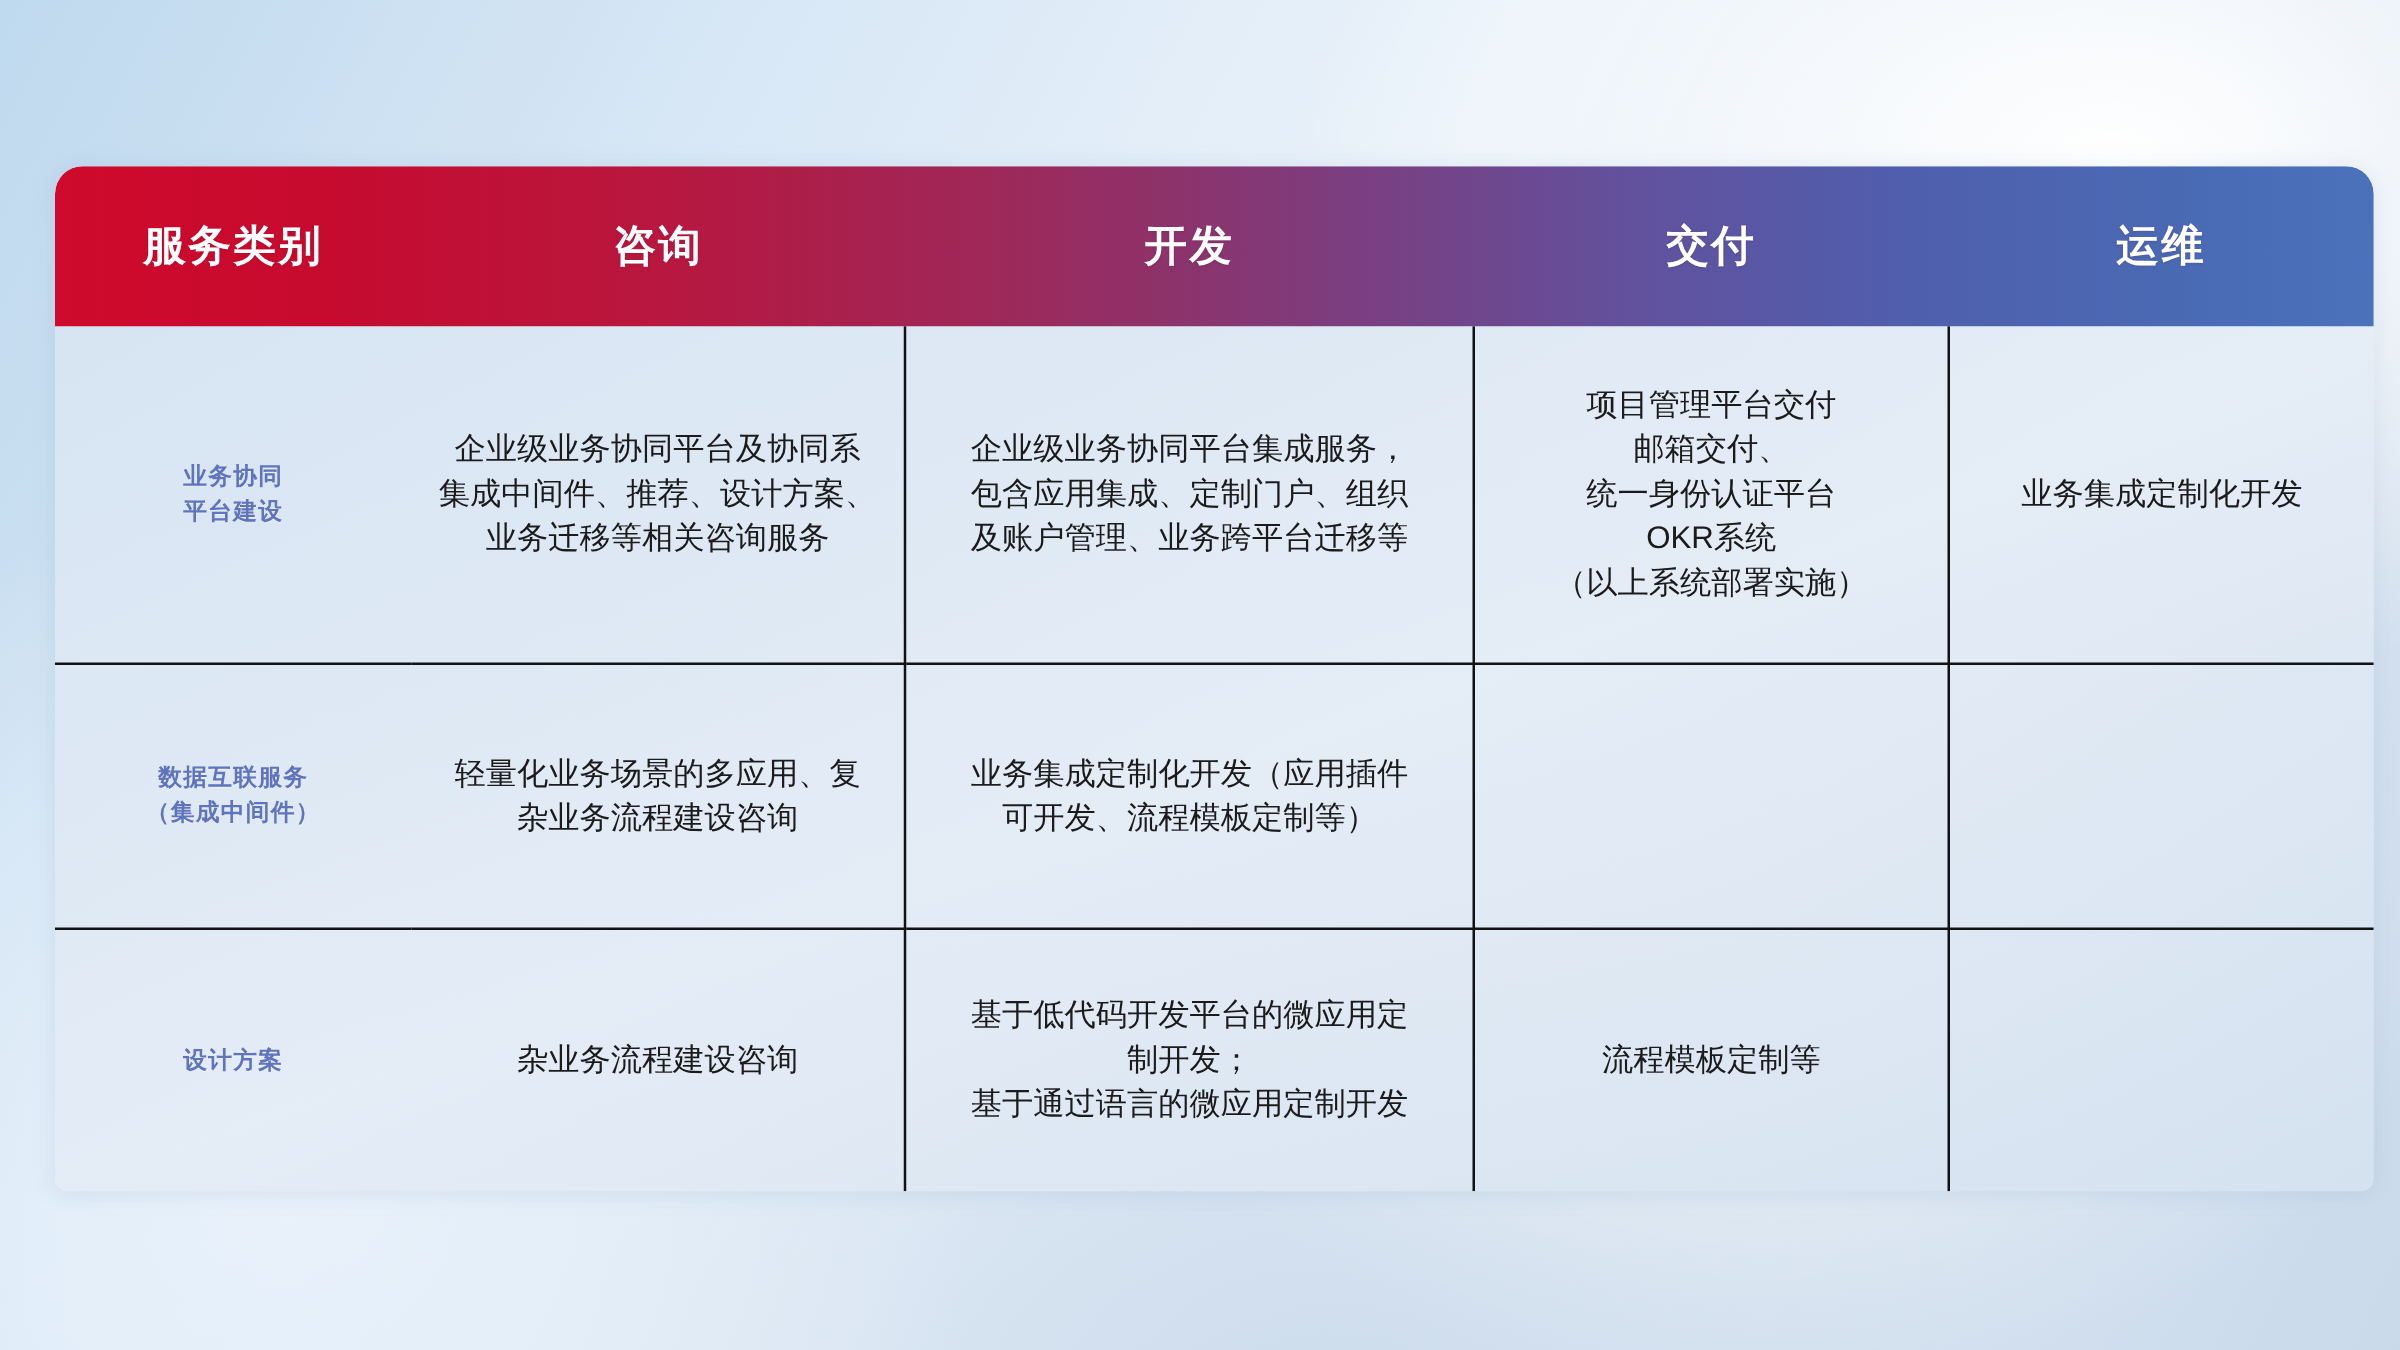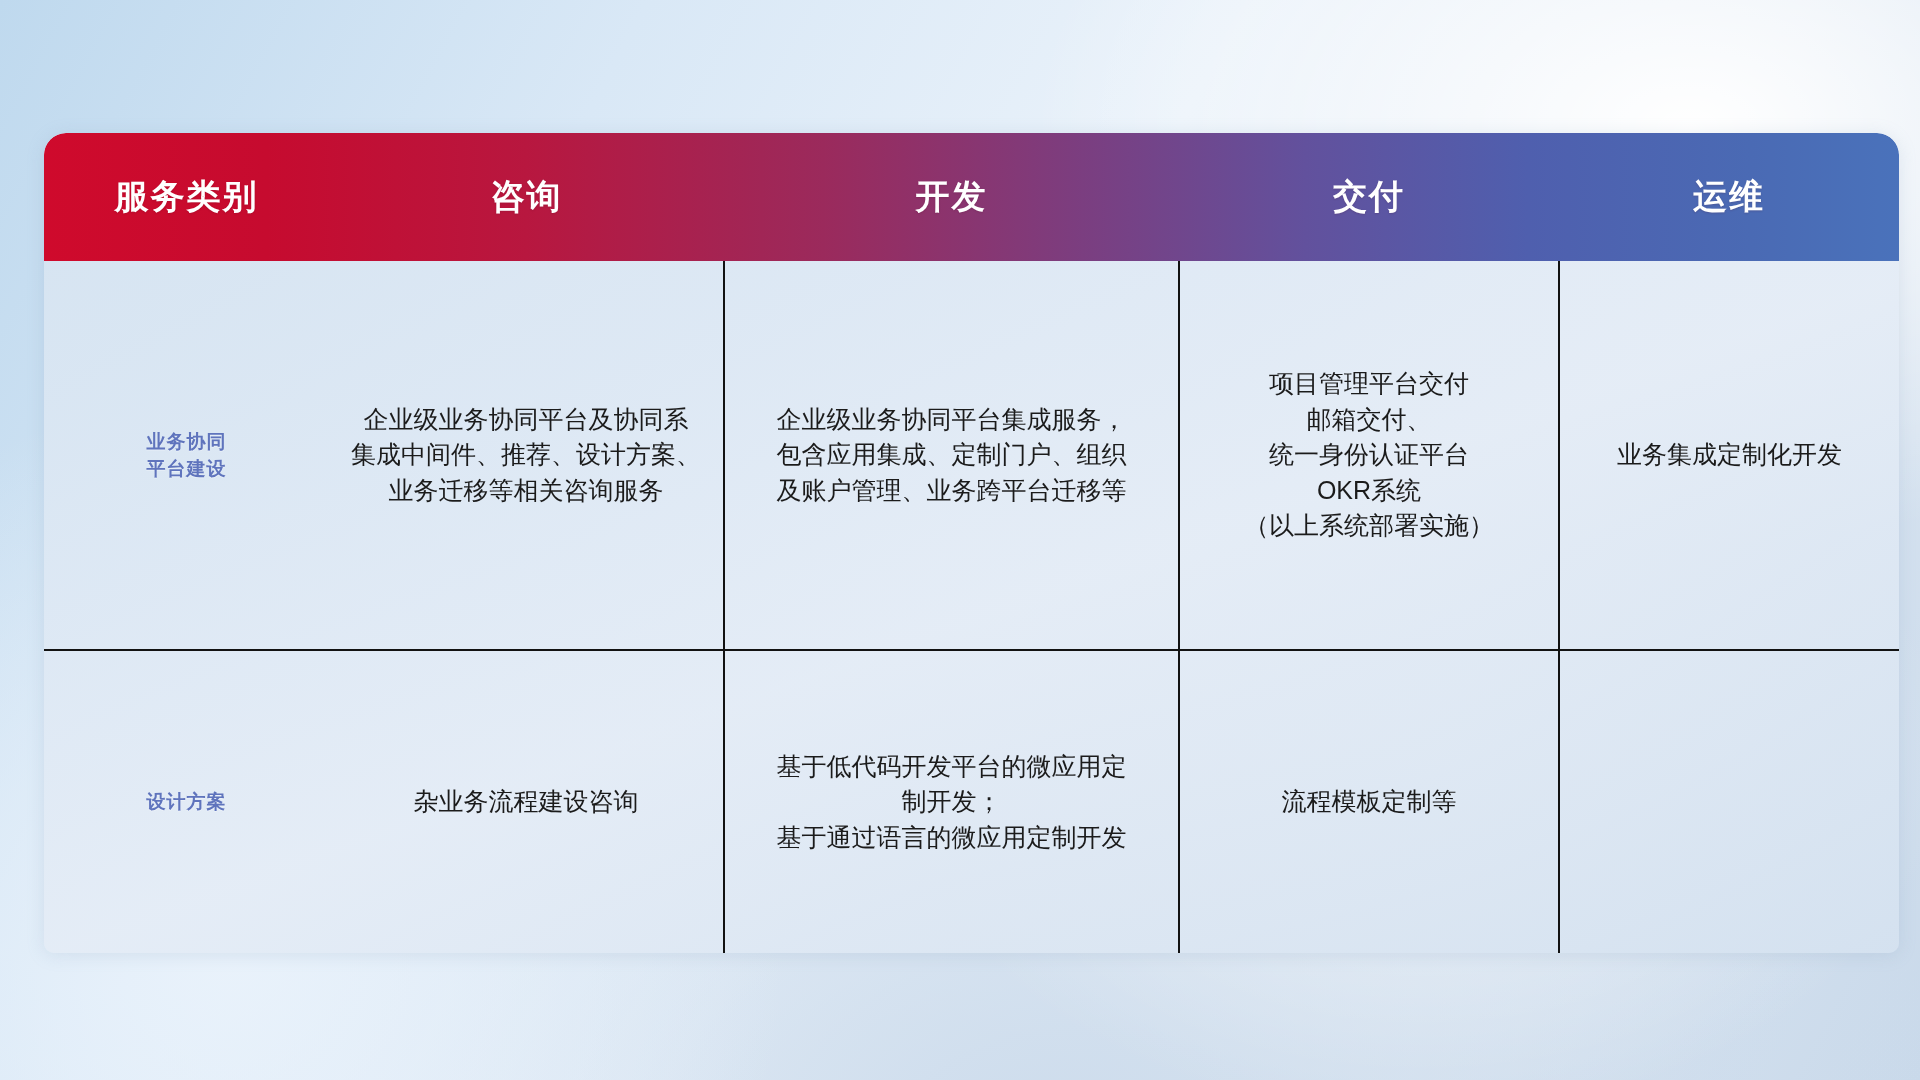--- a/index.html
+++ b/index.html
@@ -148,20 +148,30 @@
         <td>企业级业务协同平台集成服务，
 包含应用集成、定制门户、组织
 及账户管理、业务跨平台迁移等</td>
         <td>项目管理平台交付
 邮箱交付、
 统一身份认证平台
 OKR系统
 （以上系统部署实施）</td>
         <td class="last">业务集成定制化开发</td>
       </tr>
+      <tr class="r2">
+        <td class="rowlabel">数据互联服务
+（集成中间件）</td>
+        <td>轻量化业务场景的多应用、复
+杂业务流程建设咨询</td>
+        <td>业务集成定制化开发（应用插件
+可开发、流程模板定制等）</td>
+        <td></td>
+        <td class="last"></td>
+      </tr>
       <tr class="r3 last-row">
         <td class="rowlabel">设计方案</td>
         <td>杂业务流程建设咨询</td>
         <td>基于低代码开发平台的微应用定
 制开发；
 基于通过语言的微应用定制开发</td>
         <td>流程模板定制等</td>
         <td class="last"></td>
       </tr>
     </tbody>

